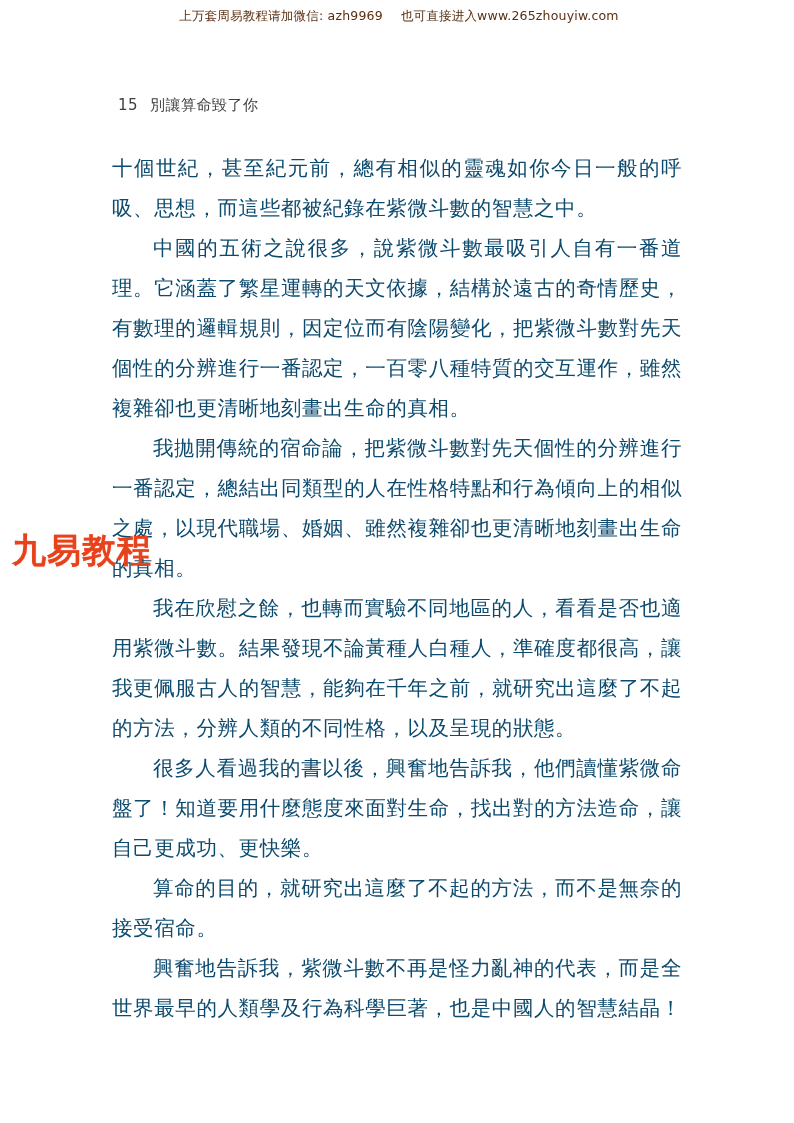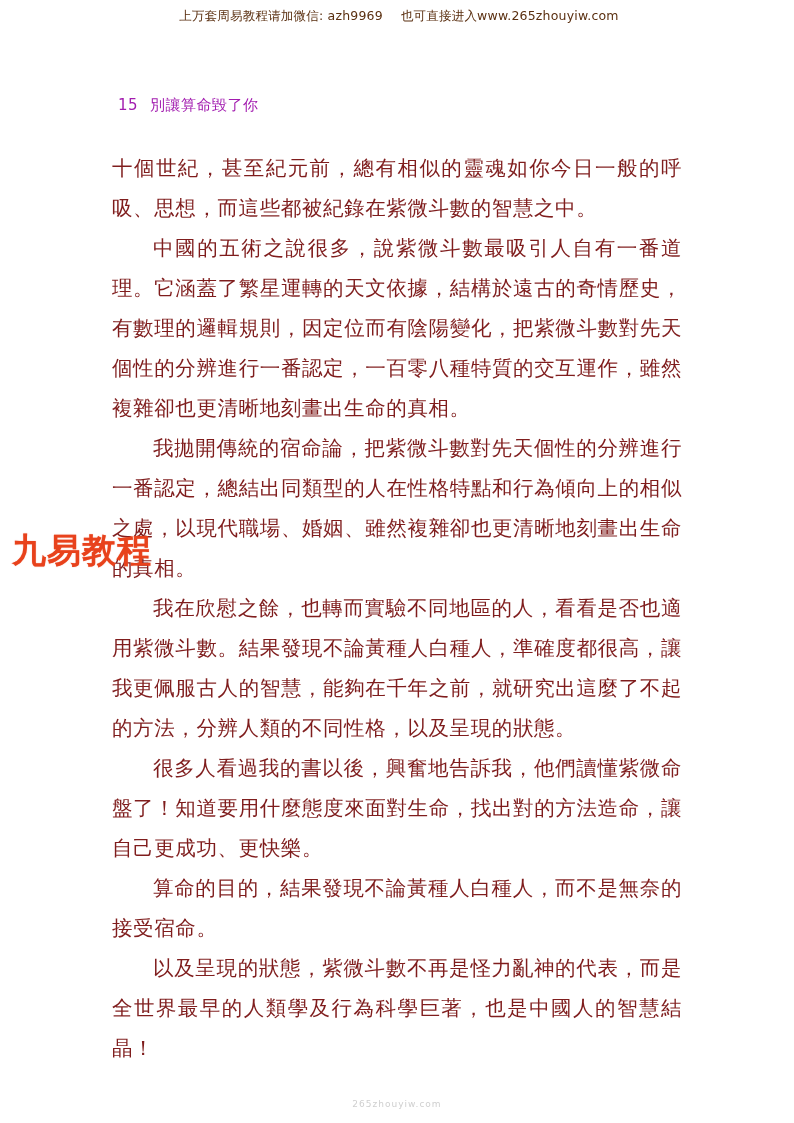--- a/index.html
+++ b/index.html
@@ -41,36 +41,36 @@
     display: inline-block;
     width: 18px;
   }
 
   
   .running-head {
     position: absolute;
     top: 96px;
     left: 118px;
     font-size: 15px;
-    color: #a21caf;
+    color: #404040;
     letter-spacing: 0.5px;
   }
   .running-head .num {
     margin-right: 12px;
   }
 
   
   .body-text {
     position: absolute;
     top: 148px;
     left: 112px;
     width: 570px;
     font-size: 20.5px;
     line-height: 40px;
-    color: #7f1d1d;
+    color: #0c4a6e;
     text-align: justify;
     text-justify: inter-character;
     letter-spacing: 0.6px;
   }
   .body-text p {
     margin: 0 0 0 0;
   }
   .body-text p.indent {
     text-indent: 2em;
   }
@@ -113,21 +113,20 @@
   <div class="running-head">
     <span class="num">15</span><span>別讓算命毀了你</span>
   </div>
 
   <div class="body-text">
     <p>十個世紀，甚至紀元前，總有相似的靈魂如你今日一般的呼吸、思想，而這些都被紀錄在紫微斗數的智慧之中。</p>
     <p class="indent">中國的五術之說很多，說紫微斗數最吸引人自有一番道理。它涵蓋了繁星運轉的天文依據，結構於遠古的奇情歷史，有數理的邏輯規則，因定位而有陰陽變化，把紫微斗數對先天個性的分辨進行一番認定，一百零八種特質的交互運作，雖然複雜卻也更清晰地刻畫出生命的真相。</p>
     <p class="indent">我拋開傳統的宿命論，把紫微斗數對先天個性的分辨進行一番認定，總結出同類型的人在性格特點和行為傾向上的相似之處，以現代職場、婚姻、雖然複雜卻也更清晰地刻畫出生命的真相。</p>
     <p class="indent">我在欣慰之餘，也轉而實驗不同地區的人，看看是否也適用紫微斗數。結果發現不論黃種人白種人，準確度都很高，讓我更佩服古人的智慧，能夠在千年之前，就研究出這麼了不起的方法，分辨人類的不同性格，以及呈現的狀態。</p>
     <p class="indent">很多人看過我的書以後，興奮地告訴我，他們讀懂紫微命盤了！知道要用什麼態度來面對生命，找出對的方法造命，讓自己更成功、更快樂。</p>
-    <p class="indent">算命的目的，結果發現不論黃種人白種人，而不是無奈的接受宿命。</p>
-    <p class="indent">以及呈現的狀態，紫微斗數不再是怪力亂神的代表，而是全世界最早的人類學及行為科學巨著，也是中國人的智慧結晶！</p>
+    <p class="indent">算命的目的，就研究出這麼了不起的方法，而不是無奈的接受宿命。</p>
+    <p class="indent">興奮地告訴我，紫微斗數不再是怪力亂神的代表，而是全世界最早的人類學及行為科學巨著，也是中國人的智慧結晶！</p>
   </div>
 
   <div class="watermark">九易教程</div>
 
-  <div class="bottom-mark">265zhouyiw.com</div>
 
 </div>
 
 </body></html>

